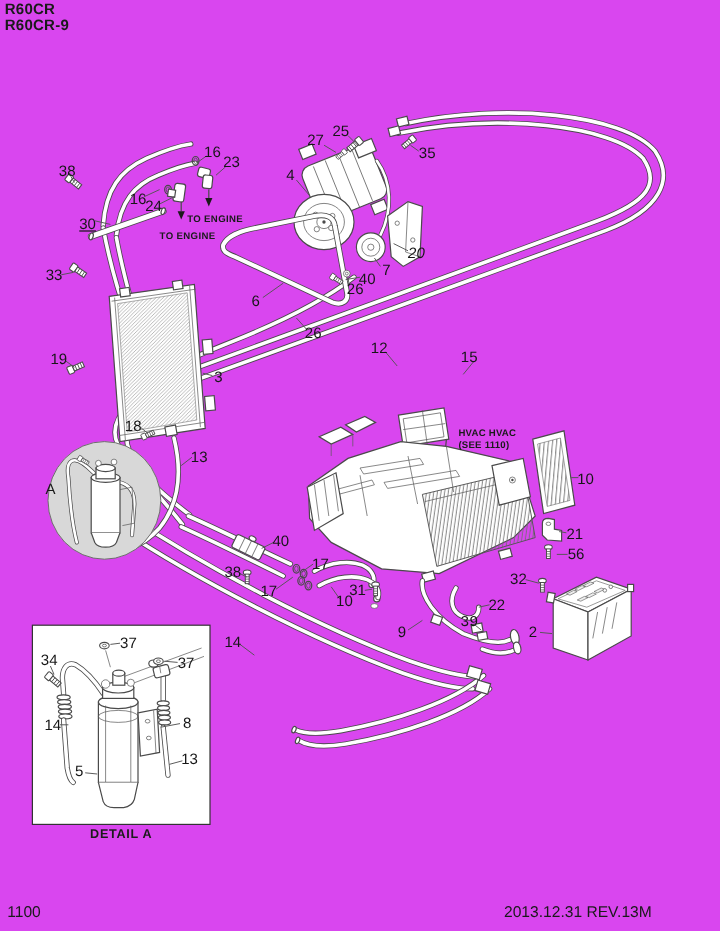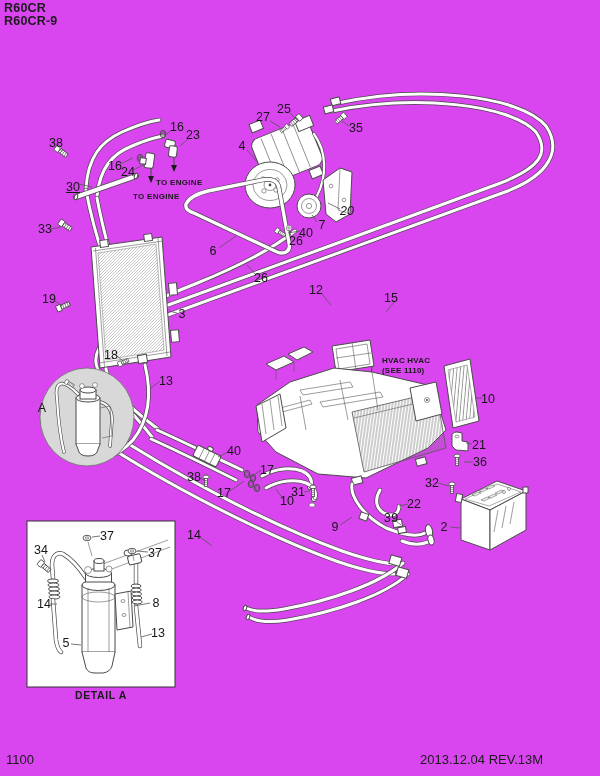--- a/index.html
+++ b/index.html
@@ -450,21 +450,21 @@
       <span class="callout" style="left: 115px; top: 166px;">16</span>
       <span class="callout" style="left: 128px; top: 172px;">24</span>
       <span class="callout" style="left: 73px; top: 187px; text-decoration: underline;">30</span>
       <span class="callout" style="left: 45px; top: 229px;">33</span>
       <span class="callout" style="left: 49px; top: 299px;">19</span>
       <span class="callout" style="left: 182px; top: 314px;">3</span>
       <span class="callout" style="left: 111px; top: 355px;">18</span>
       <span class="callout" style="left: 166px; top: 381px;">13</span>
       <span class="callout" style="left: 488px; top: 399px;">10</span>
       <span class="callout" style="left: 479px; top: 445px;">21</span>
-      <span class="callout" style="left: 480px; top: 462px;">36</span>
+      <span class="callout" style="left: 480px; top: 462px;">56</span>
       <span class="callout" style="left: 432px; top: 483px;">32</span>
       <span class="callout" style="left: 414px; top: 504px;">22</span>
       <span class="callout" style="left: 391px; top: 519px; font-family: Liberation Mono, monospace;">39</span>
       <span class="callout" style="left: 444px; top: 527px;">2</span>
       <span class="callout" style="left: 234px; top: 451px;">40</span>
       <span class="callout" style="left: 267px; top: 470px;">17</span>
       <span class="callout" style="left: 194px; top: 477px;">38</span>
       <span class="callout" style="left: 224px; top: 493px;">17</span>
       <span class="callout" style="left: 287px; top: 501px;">10</span>
       <span class="callout" style="left: 298px; top: 492px;">31</span>
@@ -473,14 +473,14 @@
       <span class="callout" style="left: 107px; top: 536px;">37</span>
       <span class="callout" style="left: 41px; top: 550px;">34</span>
       <span class="callout" style="left: 155px; top: 553px;">37</span>
       <span class="callout" style="left: 44px; top: 604px;">14</span>
       <span class="callout" style="left: 156px; top: 603px;">8</span>
       <span class="callout" style="left: 66px; top: 643px;">5</span>
       <span class="callout" style="left: 158px; top: 633px;">13</span>
     </div>
 
   <span class="txt footer" style="left:6px;top:752px">1100</span>
-  <span class="txt footer" style="left:420px;top:752px">2013.12.04  REV.13M</span>
+  <span class="txt footer" style="left:420px;top:752px">2013.12.31  REV.13M</span>
 </div>
 
 </body></html>

